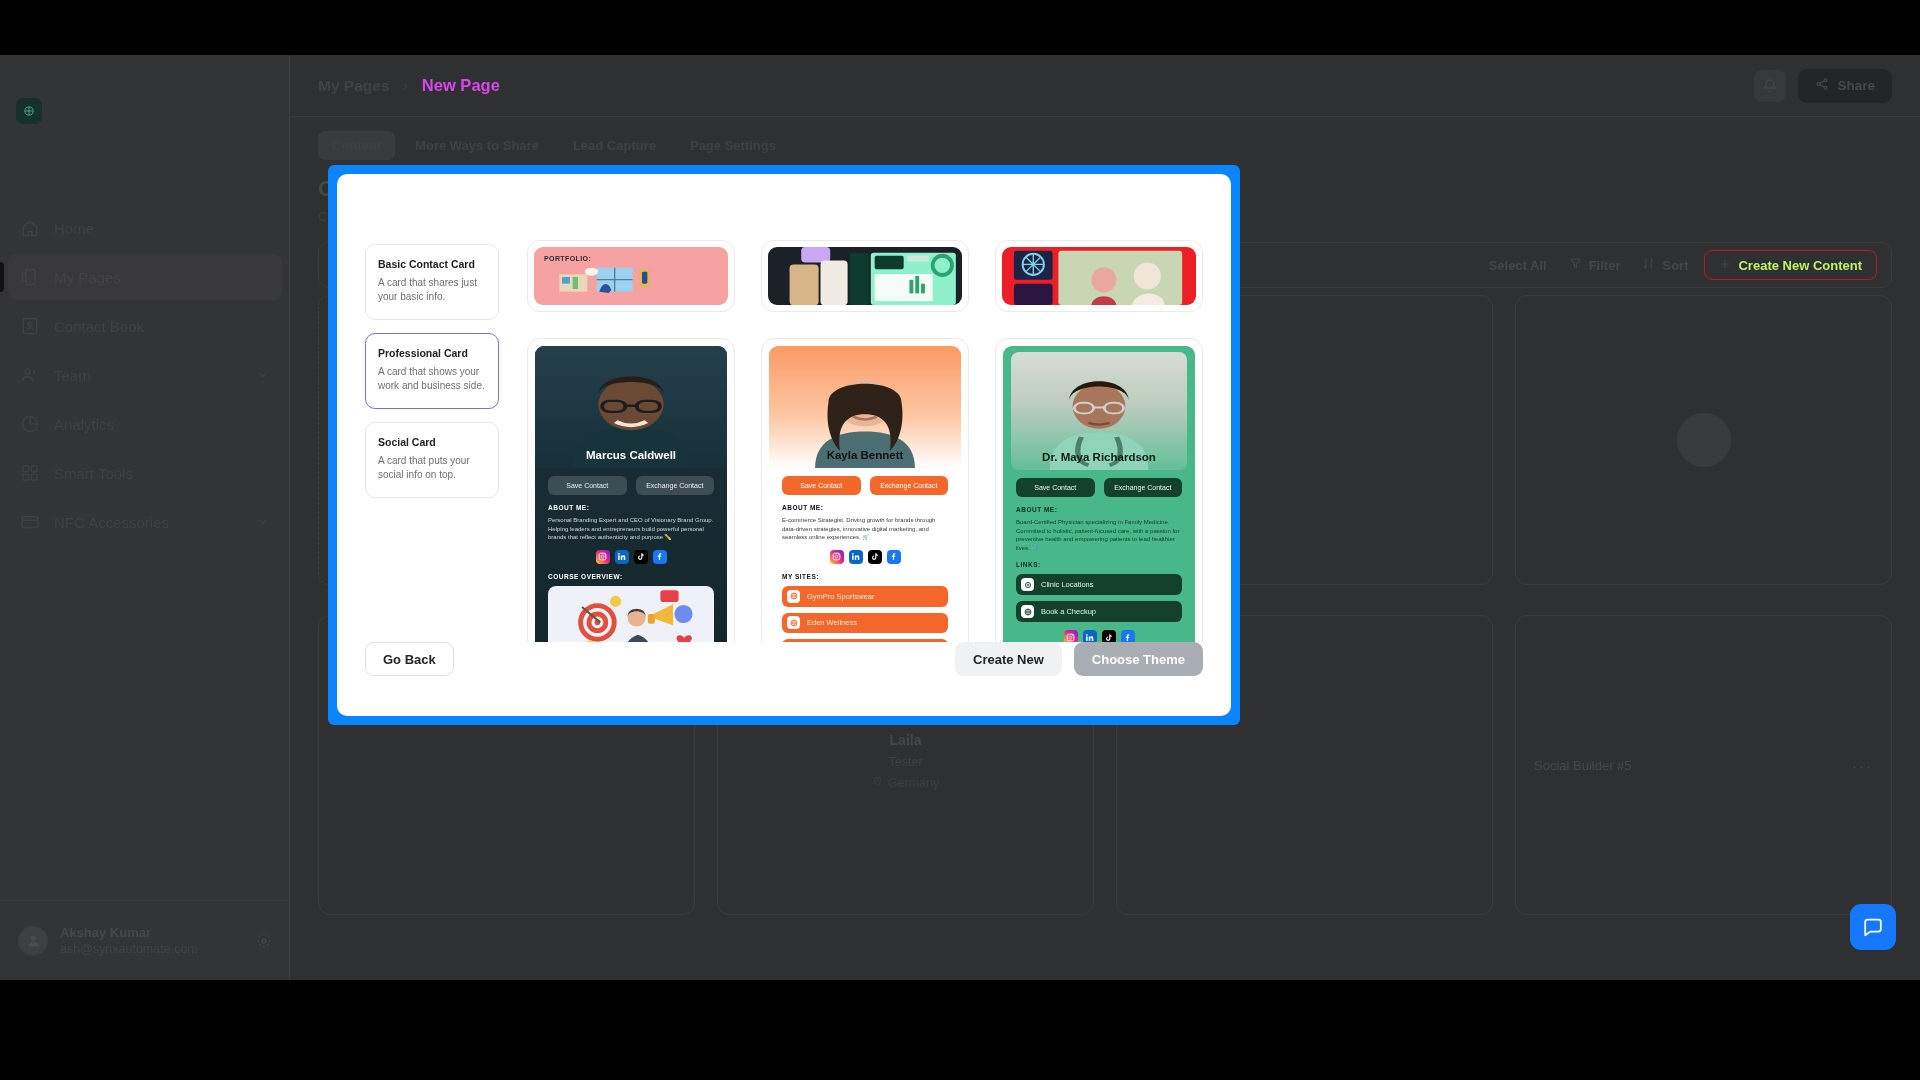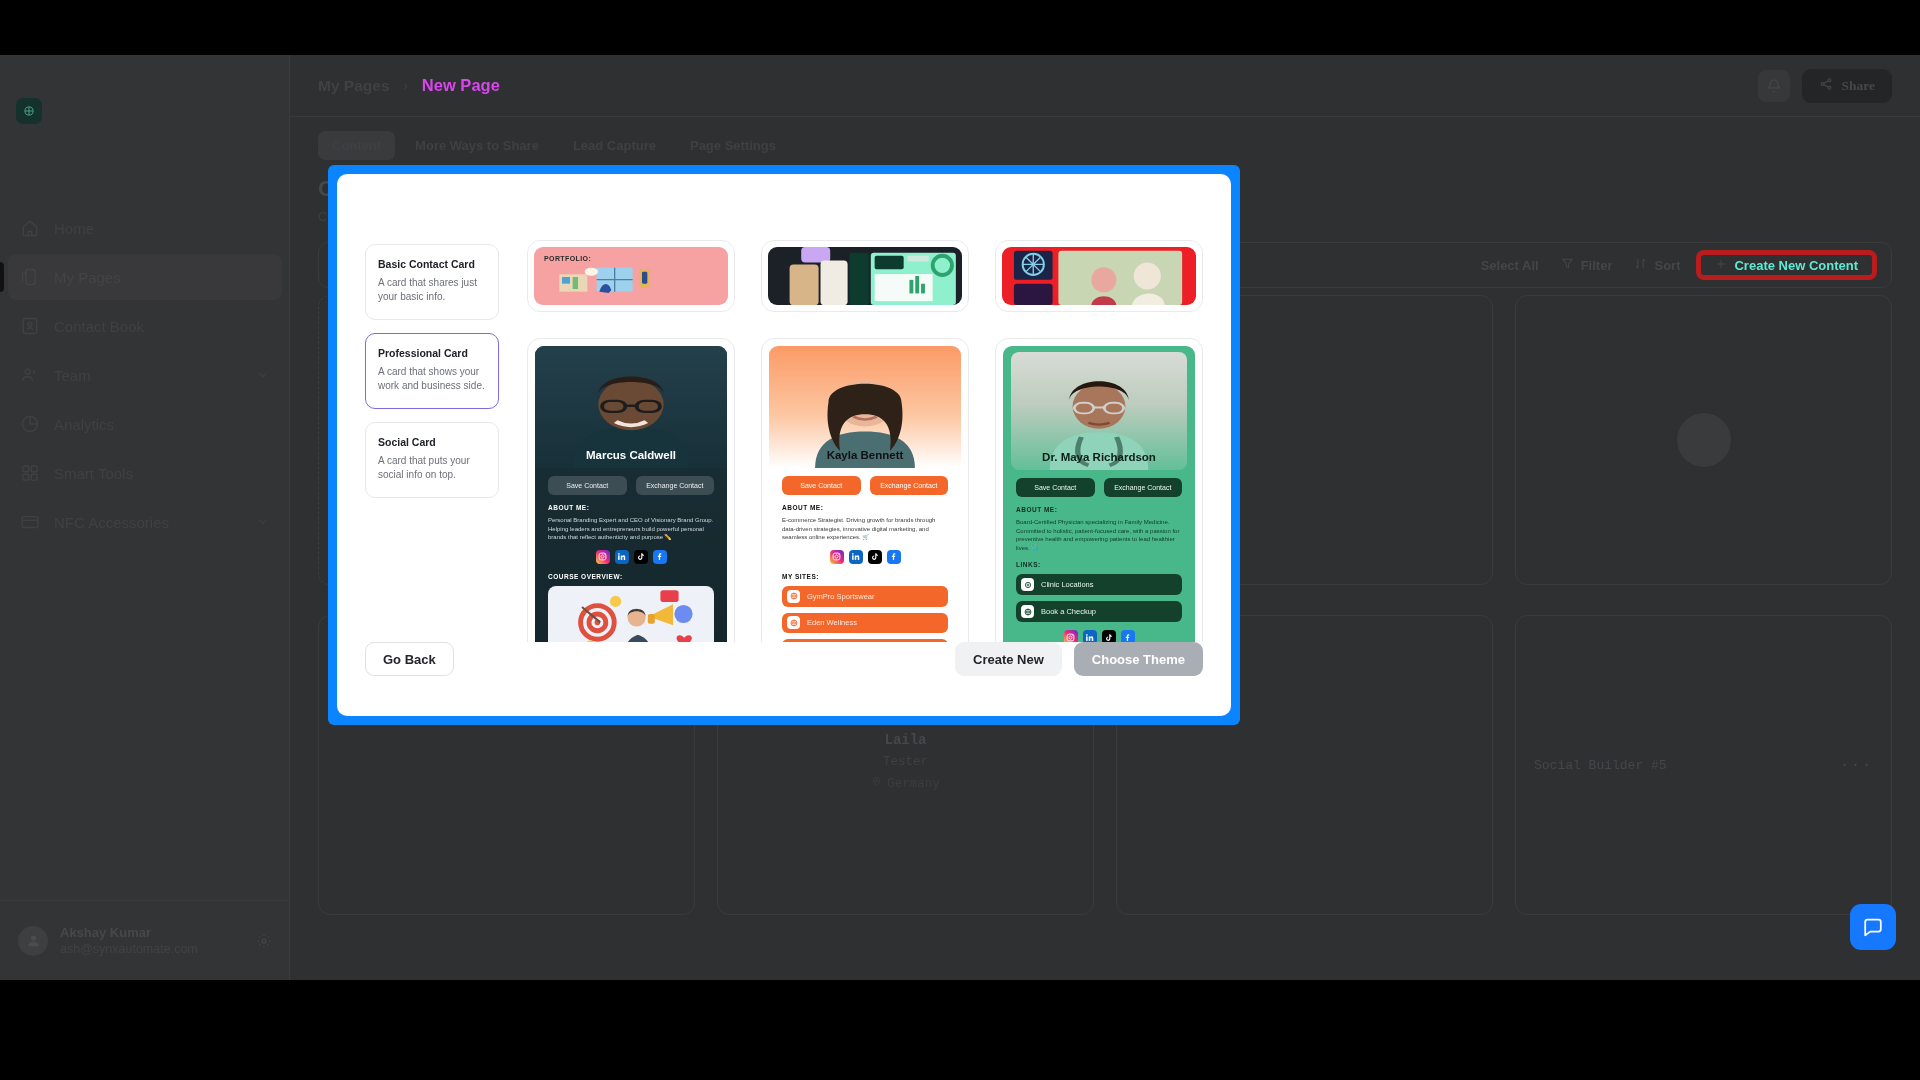--- a/index.html
+++ b/index.html
@@ -70,21 +70,21 @@
 
   
   #main { position: absolute; left: 290px; top: 0; right: 0; height: 925px; }
   #topbar {
     height: 62px; display: flex; align-items: center; padding: 0 28px;
     border-bottom: 1px solid #393a3b;
   }
   .crumb { font-size: 15.5px; font-weight: 700; color: #3f4143; }
   .crumb-sep { margin: 0 14px; color: #3f4143; font-size: 13px; }
   .crumb.current { color: #d946ef; font-size: 16.5px; }
-  #topbar-right { margin-left: auto; display: flex; align-items: center; gap: 12px; font-family: Liberation Serif, serif; }
+  #topbar-right { margin-left: auto; display: flex; align-items: center; gap: 12px; }
   #bell-btn {
     width: 32px; height: 32px; border-radius: 8px; background: #37383a;
     display: flex; align-items: center; justify-content: center;
   }
   #bell-btn svg { width: 16px; height: 16px; }
   #share-btn {
     height: 34px; padding: 0 17px; border-radius: 9px; background: #242526;
     display: flex; align-items: center; gap: 8px;
     font-size: 13.5px; font-weight: 600; color: #46484a; border: none;
     font-family: inherit; cursor: pointer;
@@ -116,40 +116,40 @@
   #search-input::placeholder { color: #3e4042; }
   .tool-btn {
     display: flex; align-items: center; gap: 7px;
     font-size: 13px; font-weight: 600; color: #444648; cursor: pointer;
     padding: 0 6px;
   }
   .tool-btn svg { width: 13px; height: 13px; }
   #create-content-btn {
     display: flex; align-items: center; gap: 7px;
     height: 30px; padding: 0 14px; border-radius: 8px;
-    border: 5px solid #b91c1c; background: transparent;
-    font-family: inherit; font-size: 13px; font-weight: 600; color: #5eead4;
+    border: 1px solid #b91c1c; background: transparent;
+    font-family: inherit; font-size: 13px; font-weight: 600; color: #bef264;
     cursor: pointer;
   }
 
   #content-grid {
     position: absolute; left: 28px; right: 28px; top: 240px;
     display: grid; grid-template-columns: repeat(4, 1fr); gap: 22px;
   }
   .content-card {
     height: 290px; border-radius: 12px;
     border: 1px dashed #3d3e40;
     display: flex; align-items: center; justify-content: center;
   }
   .content-card.solid { border: 1px solid #3a3b3c; border-style: solid; }
   .ph-avatar { width: 54px; height: 54px; border-radius: 50%; background: #3a3b3d; }
 
   #content-grid-2 {
     position: absolute; left: 28px; right: 28px; top: 560px;
-    display: grid; grid-template-columns: repeat(4, 1fr); gap: 22px; font-family: Liberation Mono, monospace;
+    display: grid; grid-template-columns: repeat(4, 1fr); gap: 22px;
   }
   .content-card2 {
     height: 300px; border-radius: 12px; border: 1px solid #3a3b3c;
     display: flex; flex-direction: column; align-items: center;
     padding-top: 40px; position: relative;
   }
   .c2-avatar { width: 60px; height: 60px; border-radius: 50%; background: #3c3d3f; }
   .c2-name { margin-top: 16px; font-size: 14px; font-weight: 700; color: #45474a; }
   .c2-role { margin-top: 7px; font-size: 12.5px; color: #3e4042; }
   .c2-loc { margin-top: 7px; font-size: 12.5px; color: #3b3d3f; display: flex; gap: 5px; align-items: center; }

